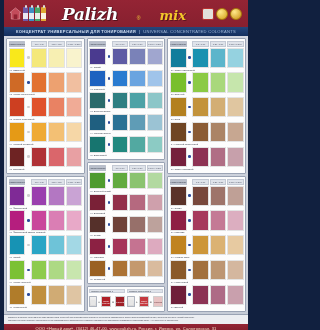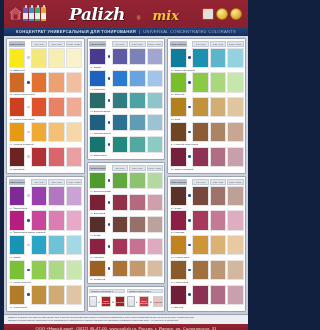--- a/index.html
+++ b/index.html
@@ -32,21 +32,21 @@
   .bottle::before{
     content:""; position:absolute; top:-2px; left:1.5px;
     width:2px; height:3px; background:#ddd; border-radius:1px;
   }
   .bottle span{
     position:absolute; bottom:2px; left:0; right:0; height:6px;
     background:rgba(255,255,255,.85);
   }
   .brand {
     flex:1; text-align:center;
-    display:flex; align-items:baseline; justify-content:center; gap:12px;
+    display:flex; align-items:baseline; justify-content:center; gap:19px;
   }
   .brand-main {
     font-family:"DejaVu Serif", serif;
     font-weight:bold; font-style:italic;
     font-size:17px; letter-spacing:-.4px;
     color:#ffffff;
     text-shadow:0 0 1px #000, 1px 1px 0 #5d1520;
     position:relative;
   }
   .brand-reg{ font-size:5px; color:#f5d33a; vertical-align:super;}

